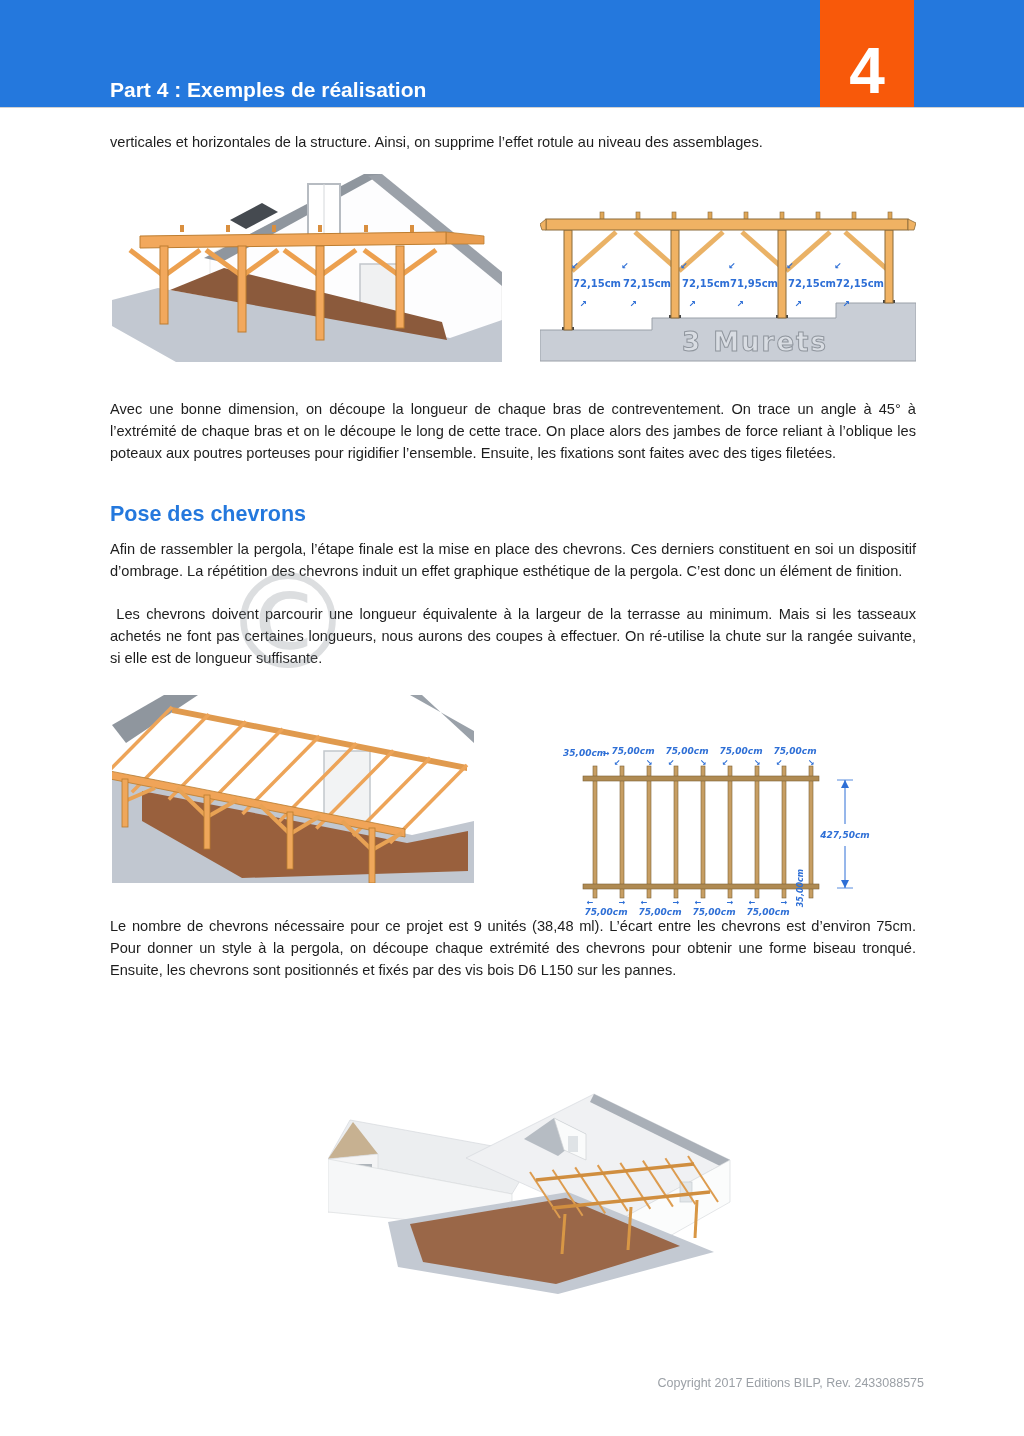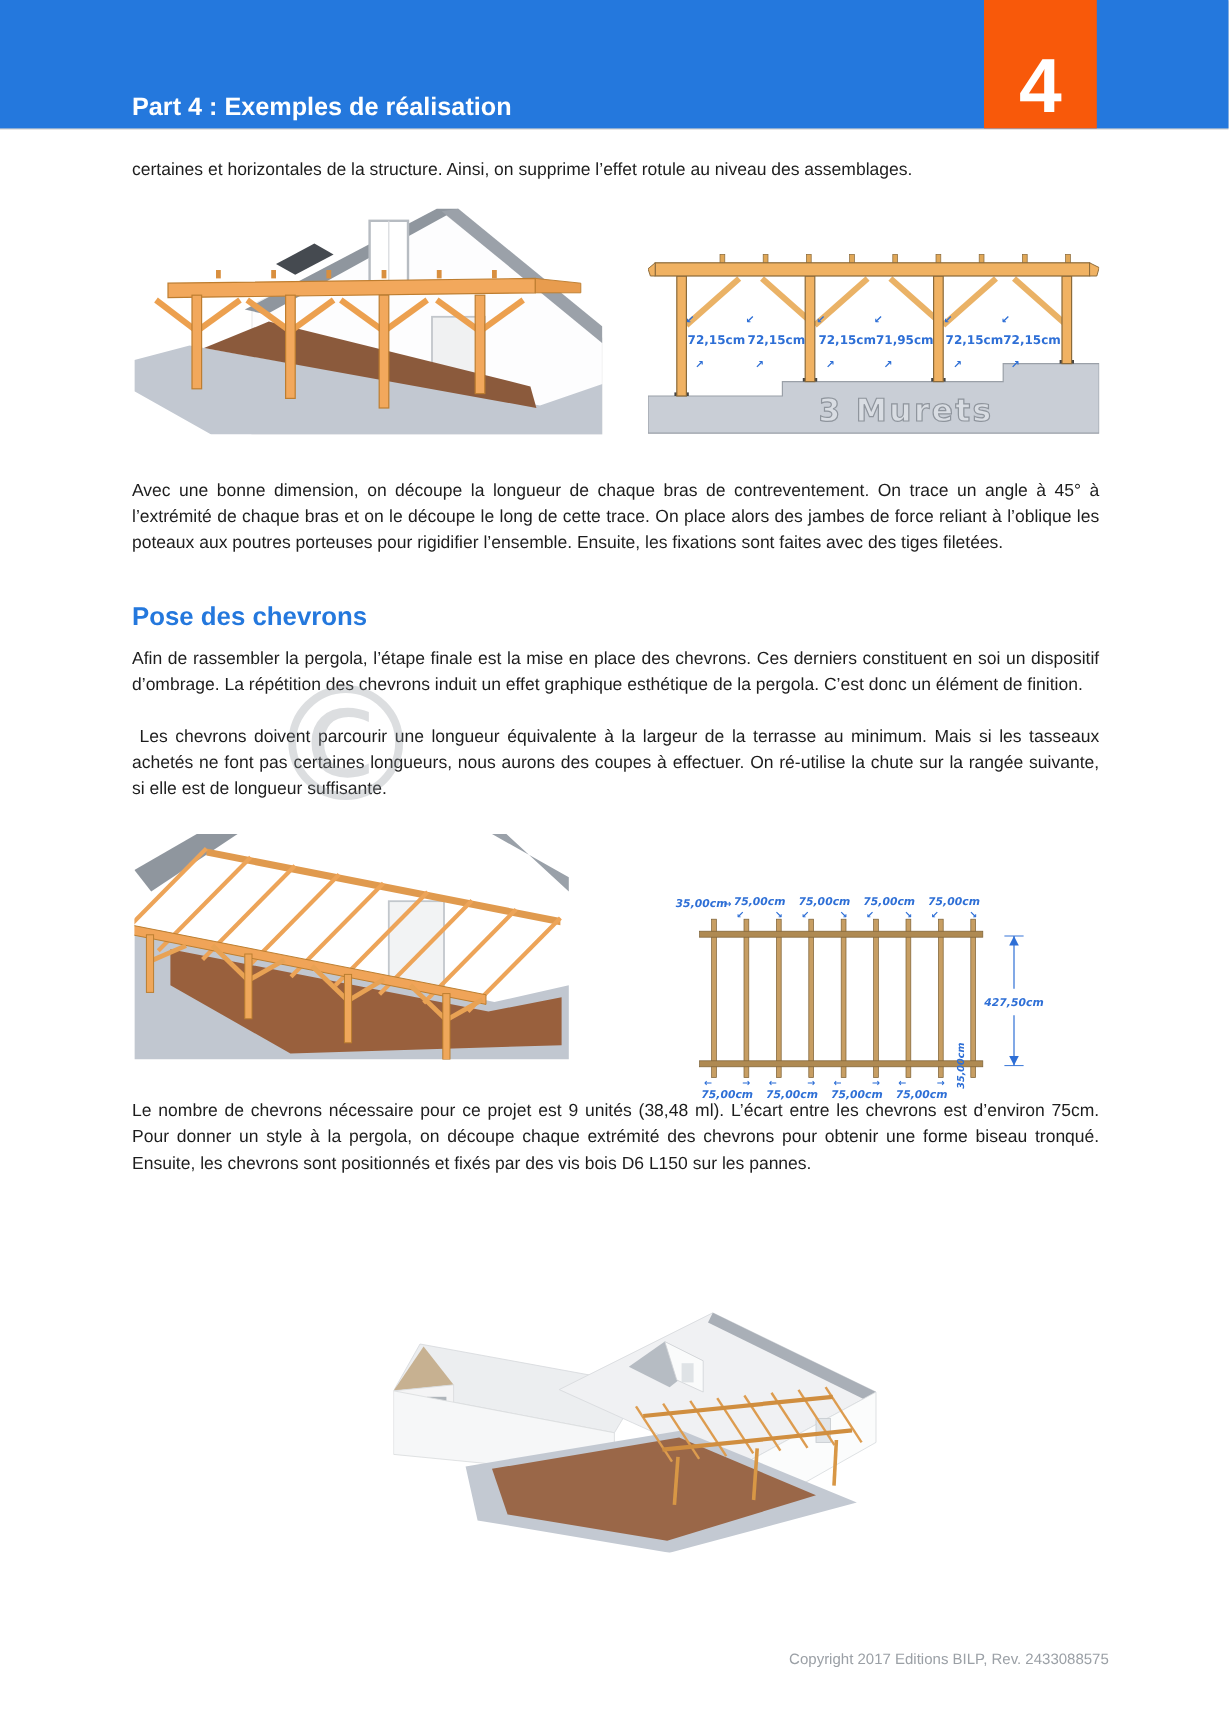--- a/index.html
+++ b/index.html
@@ -46,21 +46,21 @@
 
 <div class="page">
 
   <div class="band">
     <div class="band-title">Part 4 : Exemples de réalisation</div>
     <div class="chapter-box">
       <div class="chapter-num">4</div>
     </div>
   </div>
 
-  <div class="para" style="top:132px;">certaines et horizontales de la structure. Ainsi, on supprime l’effet rotule au niveau des assemblages.</div>
+  <div class="para" style="top:132px;">verticales et horizontales de la structure. Ainsi, on supprime l’effet rotule au niveau des assemblages.</div>
 
   <div class="fig" style="left:112px;top:172px;">
     <svg width="390" height="190" viewBox="0 0 390 190">
       <rect x="0" y="0" width="390" height="190" fill="#ffffff"></rect>
       <polygon points="98,82 256,4 390,110 390,190 98,190" fill="#fdfdfe" stroke="#e9e9e9" stroke-width="1"></polygon>
       <polygon points="92,86 252,2 270,2 110,90" fill="#8f969e"></polygon>
       <polygon points="118,48 150,31 166,40 134,57" fill="#454a50"></polygon>
       <polygon points="256,4 270,2 390,100 390,114" fill="#9ba1a9"></polygon>
       <rect x="196" y="12" width="32" height="54" fill="#ffffff" stroke="#b7bcc2" stroke-width="2"></rect>
       <line x1="212" y1="12" x2="212" y2="66" stroke="#d5d8db" stroke-width="1"></line>

